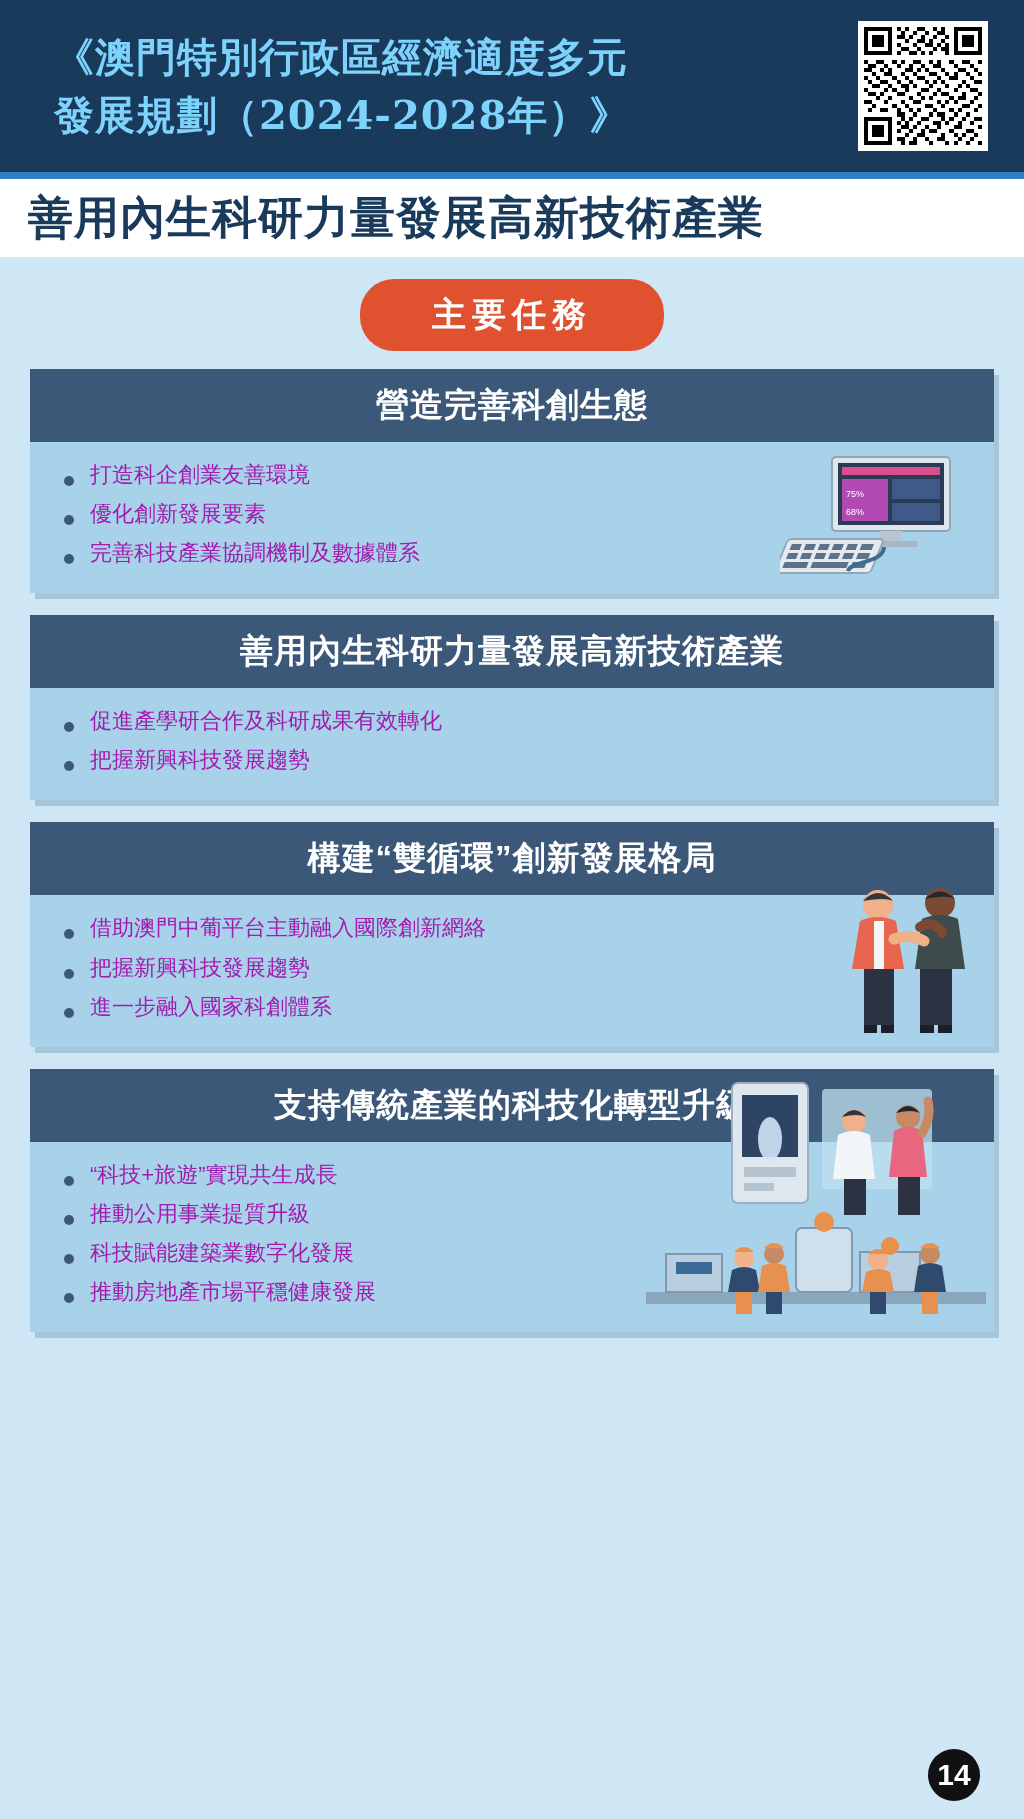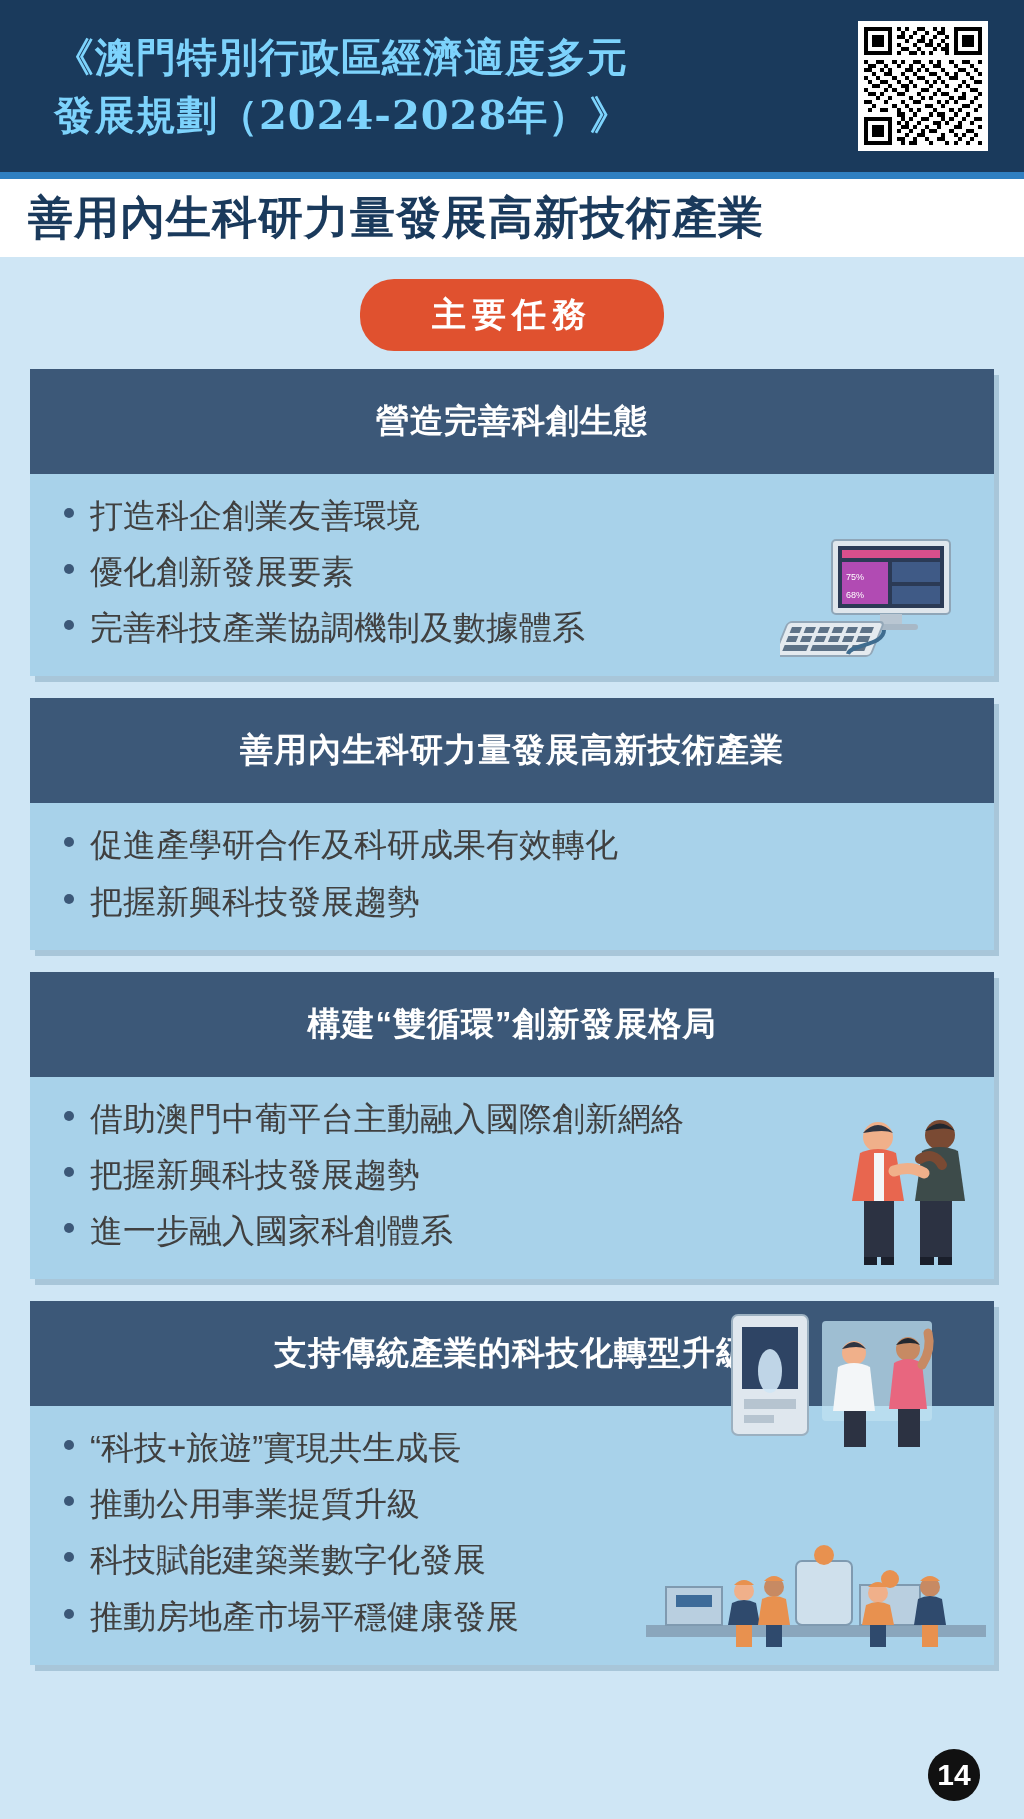--- a/index.html
+++ b/index.html
@@ -101,38 +101,38 @@
     margin-bottom: 22px;
     background: #a8d2ea;
     box-shadow: 5px 6px 0 rgba(120,160,185,0.45);
   }
   .card-head {
     background: #3c5878;
     color: #ffffff;
     font-size: 33px;
     font-weight: bold;
     text-align: center;
-    padding: 30px 10px;
+    padding: 14px 10px;
     letter-spacing: 1px;
     white-space: nowrap;
     overflow: hidden;
   }
   .card-body {
     padding: 16px 26px 18px 26px;
     position: relative;
     z-index: 2;
   }
   ul.bullets {
     list-style: none;
     margin: 0; padding: 0;
   }
   ul.bullets li {
     position: relative;
-    color: #404040;
-    font-size: 33px;
+    color: #a21caf;
+    font-size: 22px;
     line-height: 1.55;
     padding-left: 34px;
     margin-bottom: 5px;
     white-space: nowrap;
   }
   ul.bullets li::before {
     content: "";
     position: absolute;
     left: 8px;
     top: 18px;

